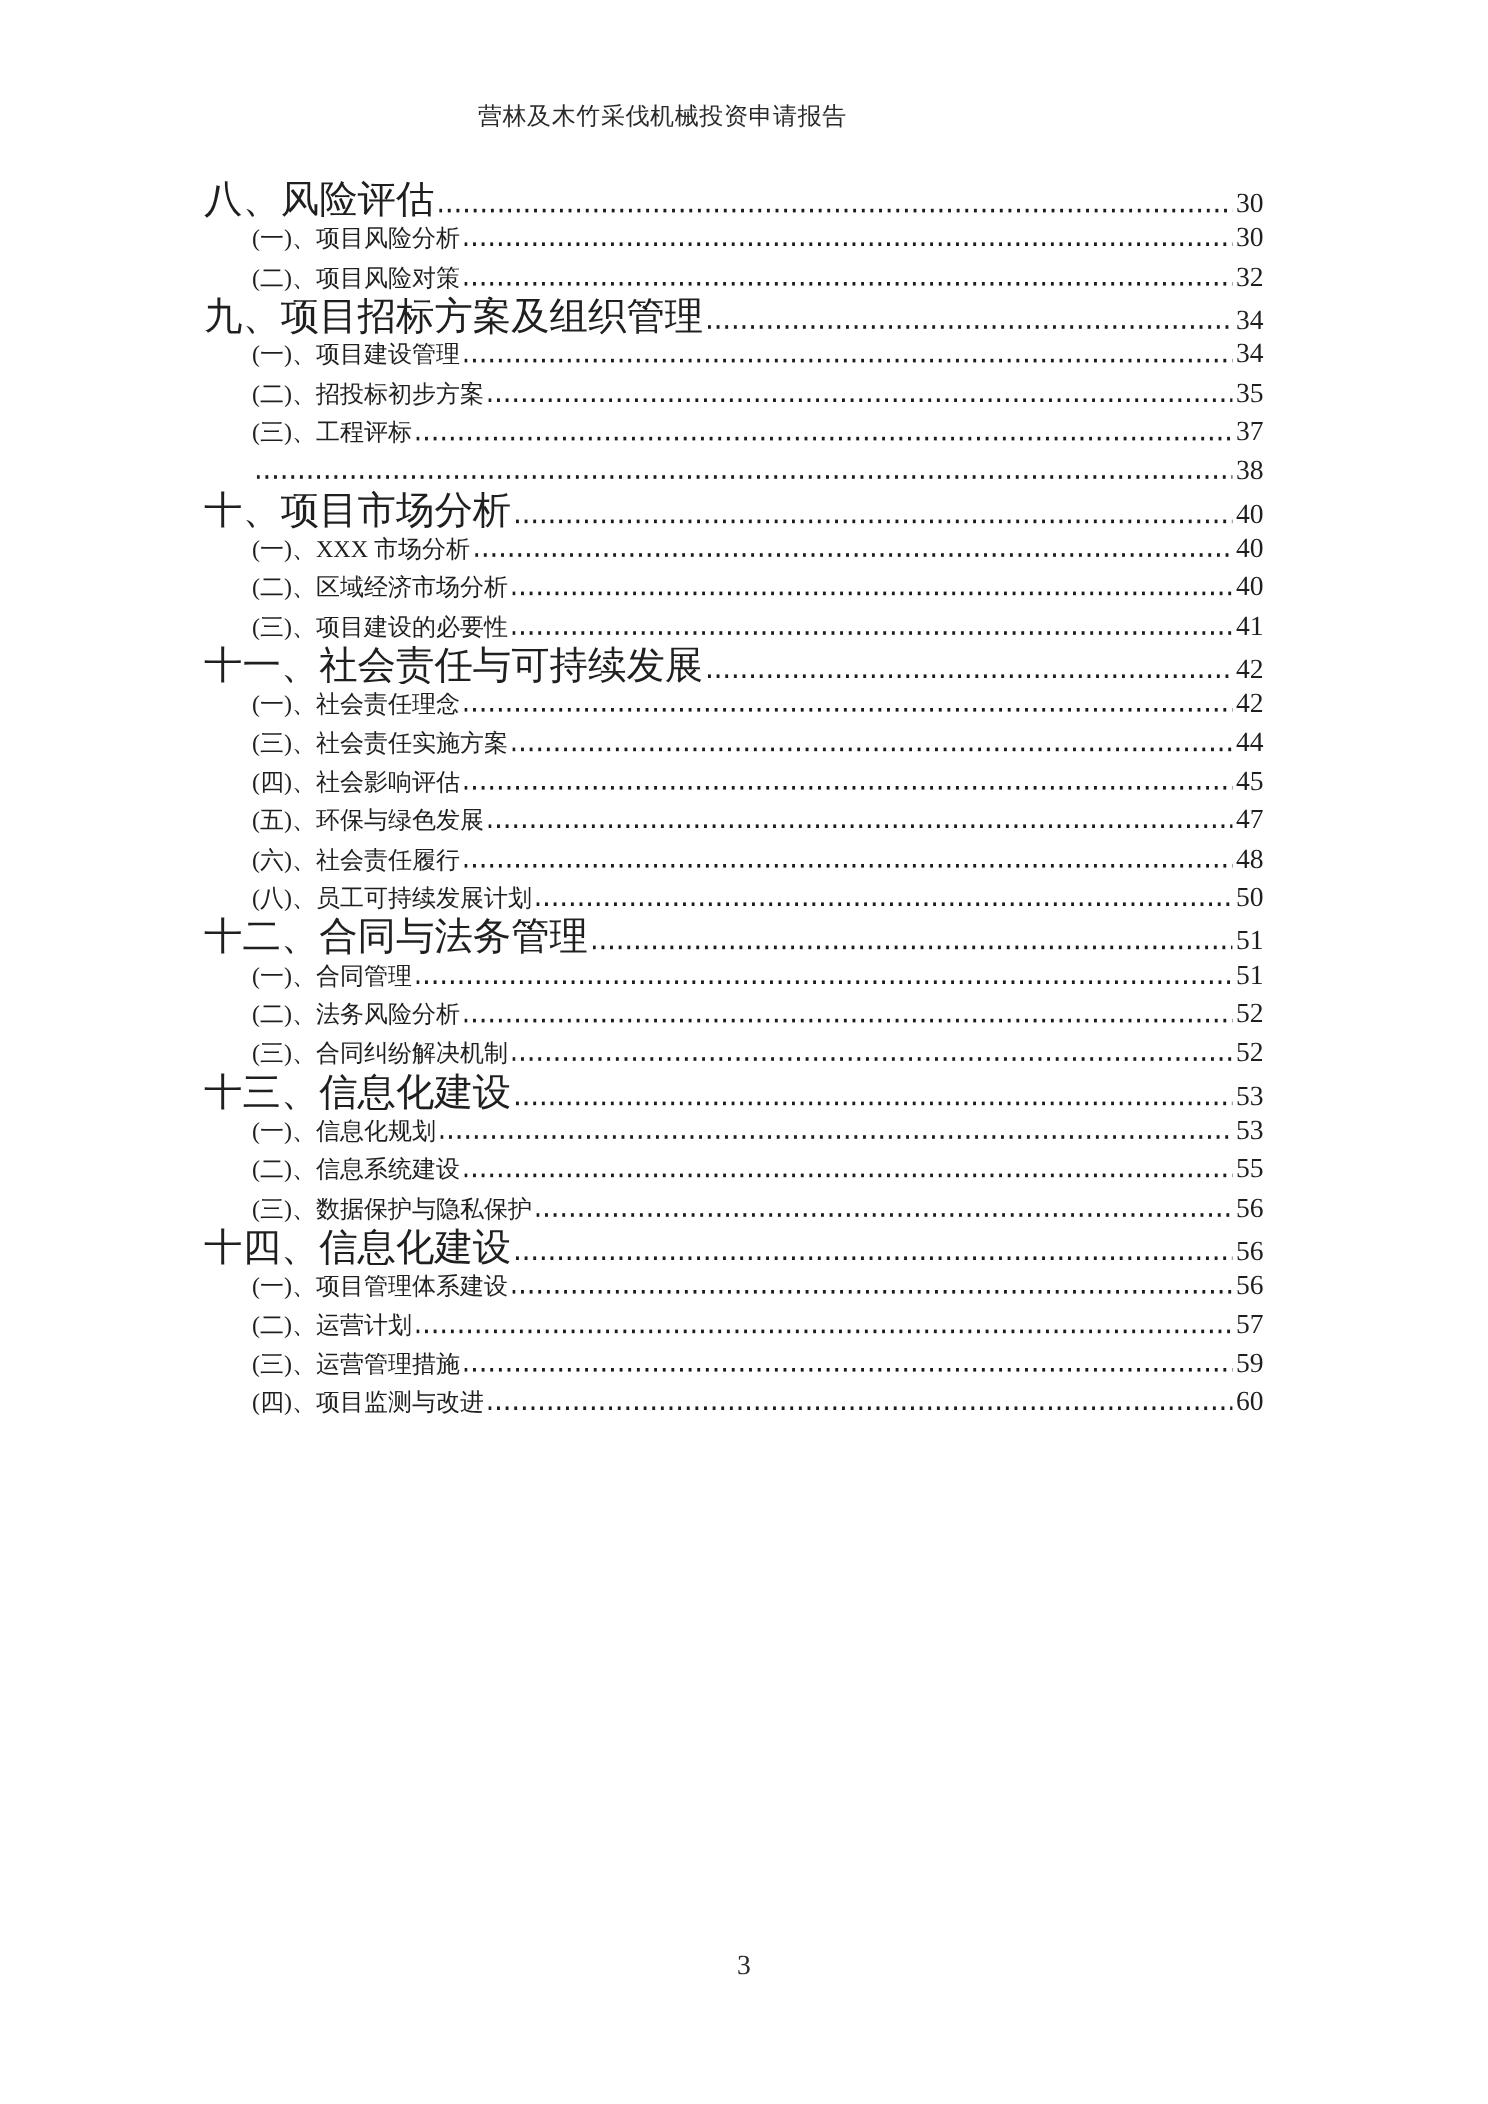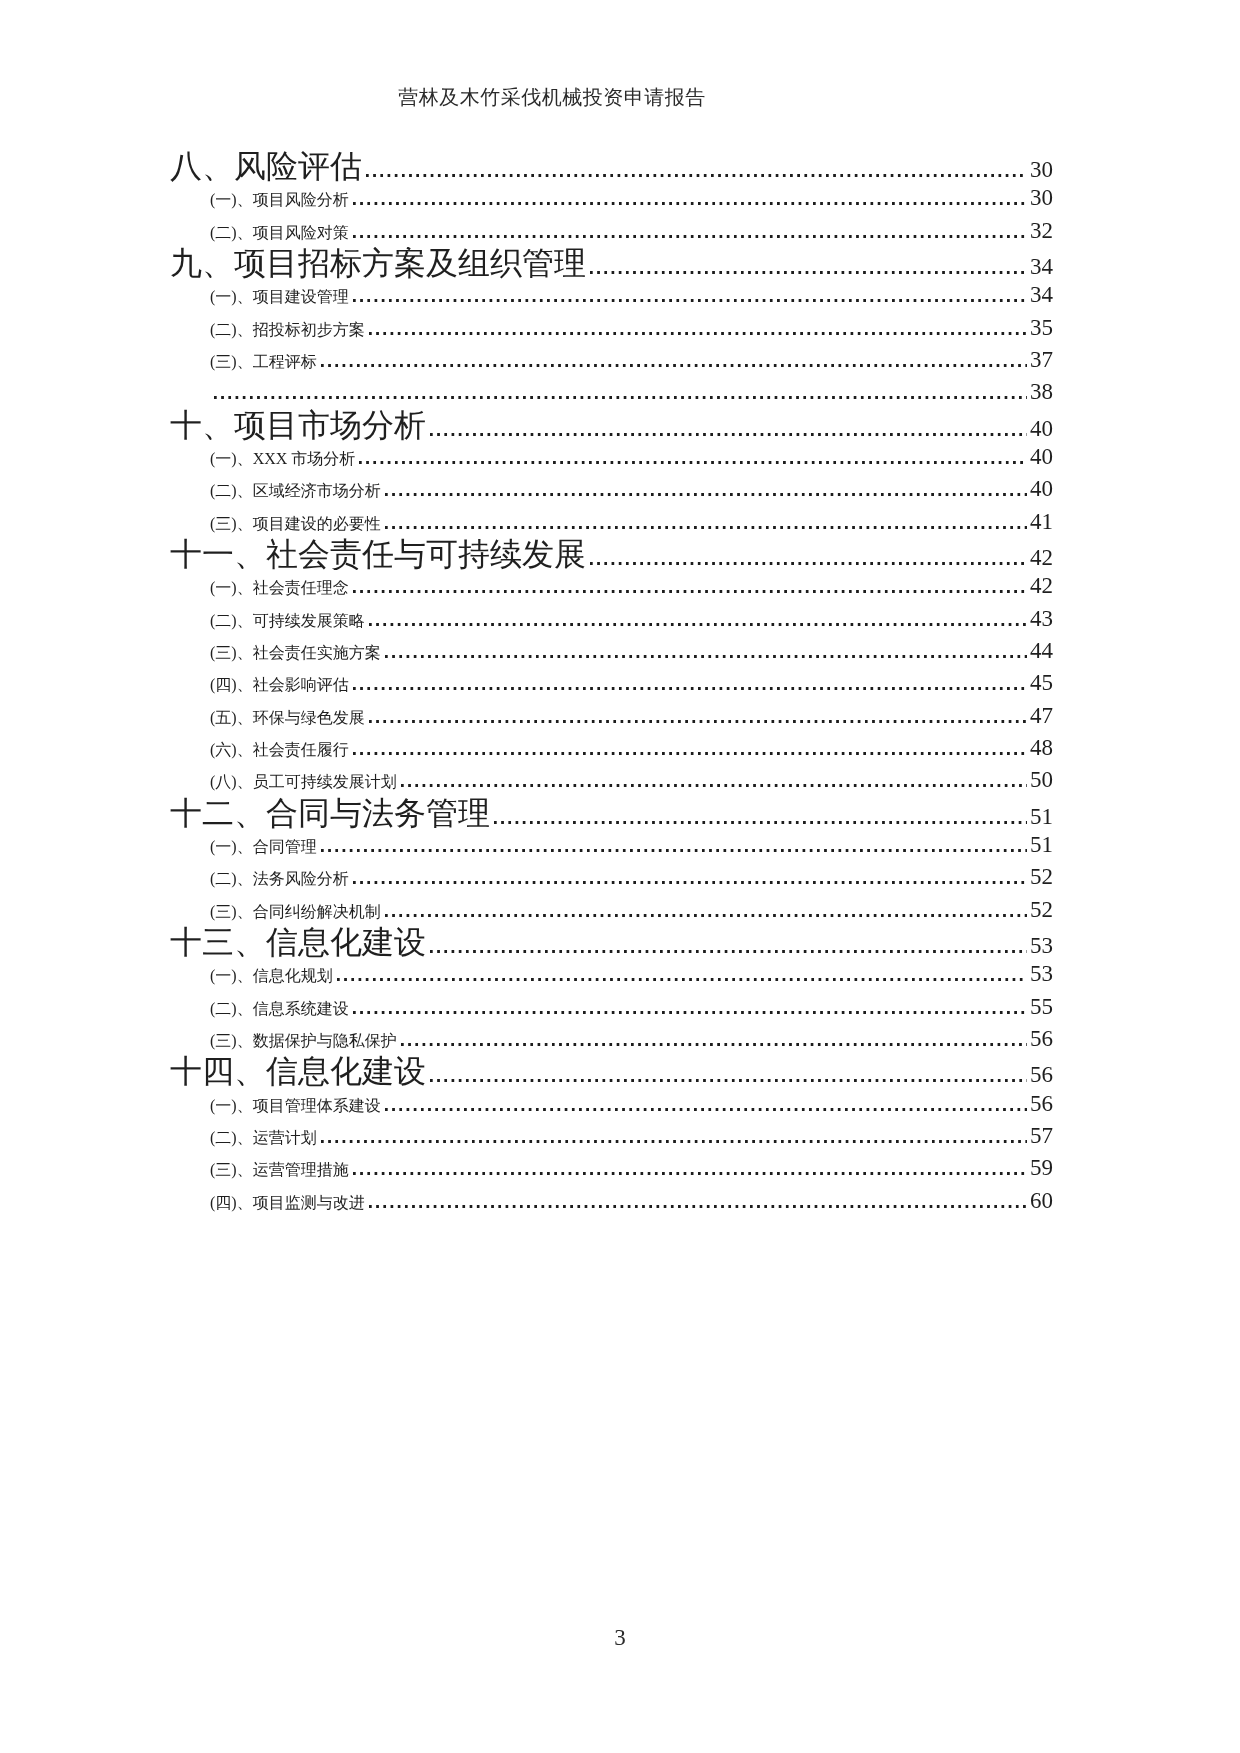--- a/index.html
+++ b/index.html
@@ -42,21 +42,21 @@
     line-height: 32.34px;
     white-space: nowrap;
   }
   .toc-row.level-1 .toc-title {
     font-size: 32px;
   }
   .toc-row.level-2 {
     padding-left: 40px;
   }
   .toc-row.level-2 .toc-title {
-    font-size: 16px;
+    font-size: 20px;
   }
   .toc-dots {
     flex: 1 1 auto;
     height: 3px;
     margin: 0 3px 0 4px;
     background-image: linear-gradient(to right, #1c1c1c 2.7px, transparent 2.7px);
     background-size: 7.2px 3px;
     background-repeat: repeat-x;
     background-position: left bottom;
   }
@@ -144,25 +144,20 @@
       <span class="toc-title">十一、社会责任与可持续发展</span>
       <span class="toc-dots"></span>
       <span class="toc-page">42</span>
     </div>
     <div class="toc-row level-2">
       <span class="toc-title">(一)、社会责任理念</span>
       <span class="toc-dots"></span>
       <span class="toc-page">42</span>
     </div>
     <div class="toc-row level-2">
-      <span class="toc-title">(二)、可持续发展策略</span>
-      <span class="toc-dots"></span>
-      <span class="toc-page">43</span>
-    </div>
-    <div class="toc-row level-2">
       <span class="toc-title">(三)、社会责任实施方案</span>
       <span class="toc-dots"></span>
       <span class="toc-page">44</span>
     </div>
     <div class="toc-row level-2">
       <span class="toc-title">(四)、社会影响评估</span>
       <span class="toc-dots"></span>
       <span class="toc-page">45</span>
     </div>
     <div class="toc-row level-2">

